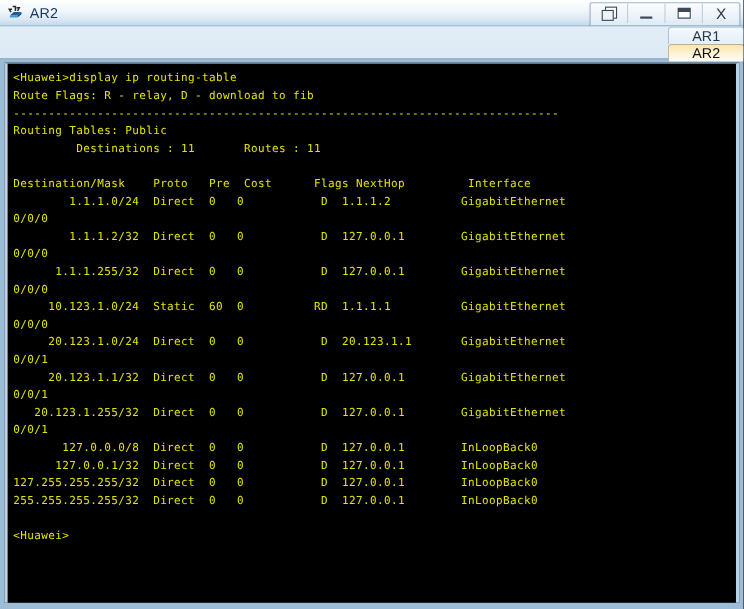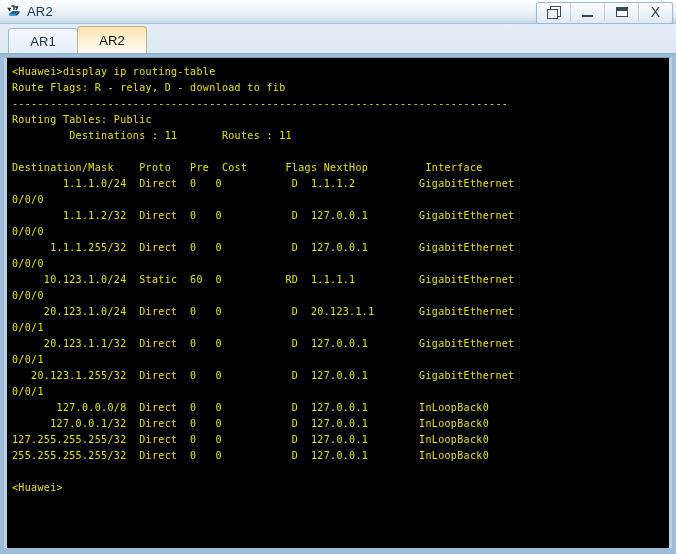--- a/index.html
+++ b/index.html
@@ -113,20 +113,21 @@
   
   .tabstrip {
     height: 30px;
     background: linear-gradient(to bottom, #e2edf7 0%, #dde9f4 100%);
     display: flex;
     align-items: flex-end;
     padding-left: 8px;
     box-sizing: border-box;
     border-bottom: 1px solid #90aec8;
     position: relative;
+    flex-direction: column;
   }
   .tab {
     height: 25px;
     min-width: 70px;
     padding: 0 14px;
     display: flex;
     align-items: center;
     justify-content: center;
     font-size: 13px;
     color: #1a1a1a;

